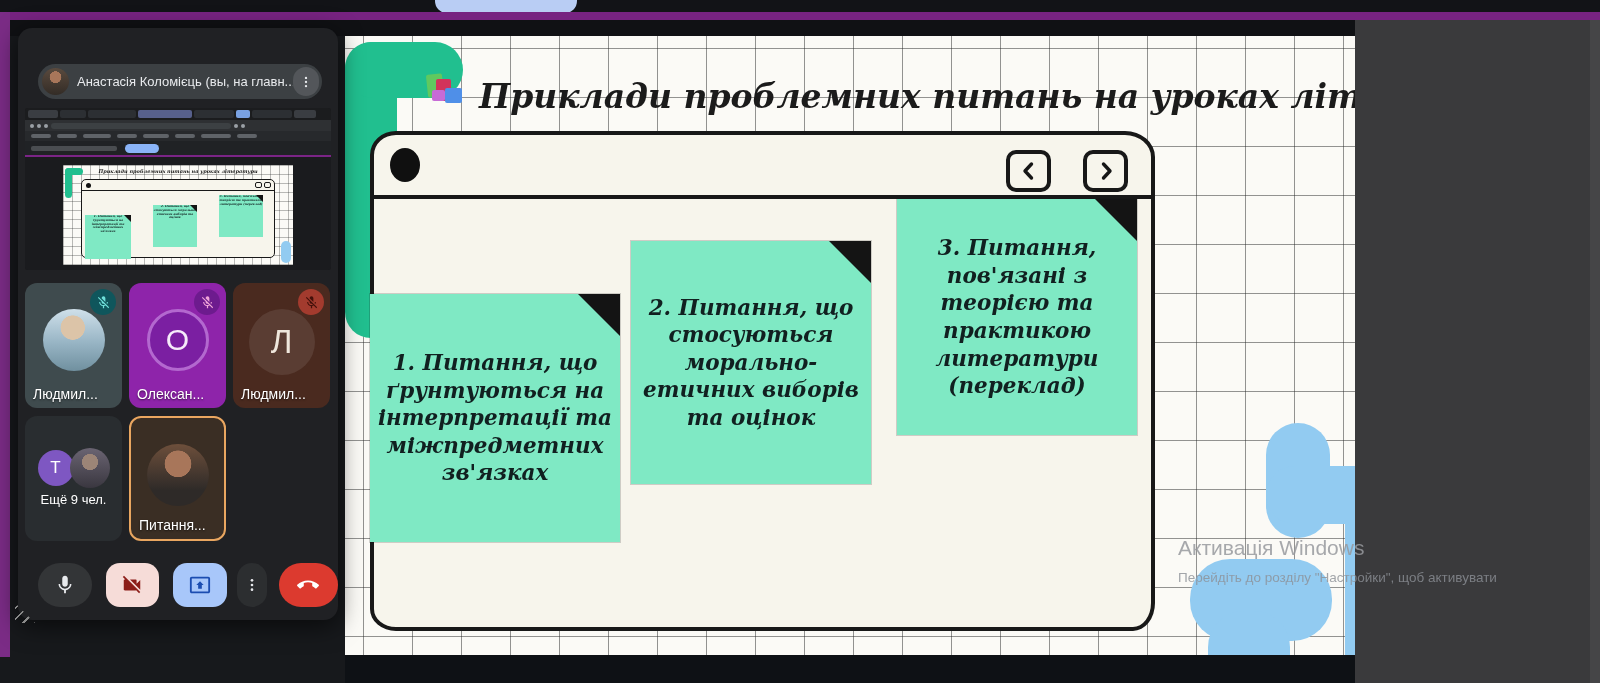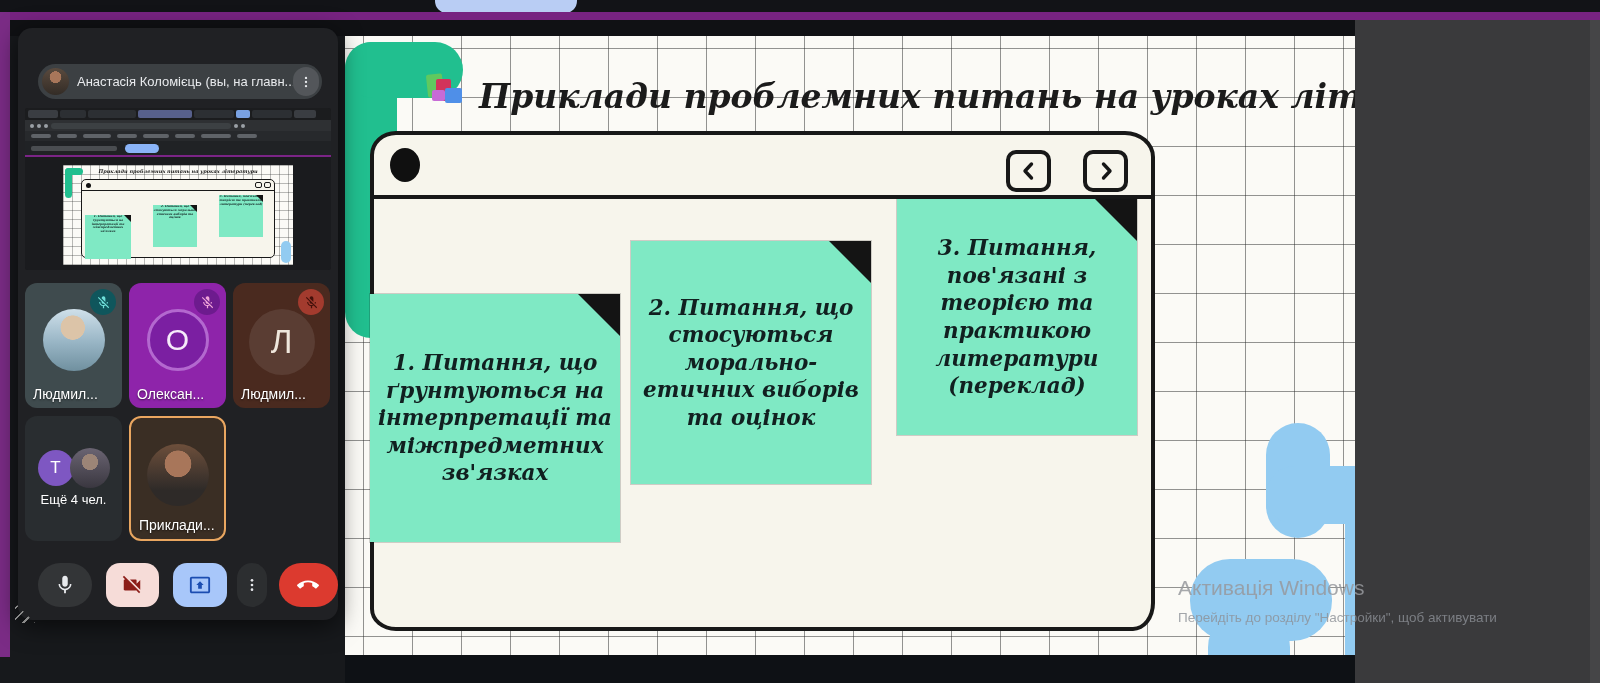--- a/index.html
+++ b/index.html
@@ -62,21 +62,21 @@
         display:flex;align-items:center;justify-content:center;
         box-shadow:0 0 0 1px rgba(20,20,20,.18);}
   .note .fold{position:absolute;top:0;right:0;width:0;height:0;
               border-top:42px solid #141414;border-left:42px solid transparent;}
   .note p{margin:0;padding:10px 6px;line-height:1.28;}
   .note1{left:25px;top:258px;width:250px;height:248px;font-size:21.5px;}
   .note2{left:286px;top:205px;width:240px;height:243px;font-size:21.5px;}
   .note3{left:552px;top:163px;width:240px;height:236px;font-size:21.5px;}
 
   
-  .watermark{position:absolute;left:1178px;top:576px;width:400px;color:rgba(150,153,158,.85);z-index:5;}
+  .watermark{position:absolute;left:1178px;top:536px;width:400px;color:rgba(150,153,158,.85);z-index:5;}
   .wm1{font-size:21px;margin:0 0 8px 0;}
   .wm2,.wm3{font-size:13.5px;margin:0;line-height:1.5;color:rgba(140,144,150,.8);}
 
   
   .meet{position:absolute;left:18px;top:28px;width:320px;height:592px;background:#202124;
         border-radius:14px;box-shadow:0 6px 24px rgba(0,0,0,.6);z-index:10;}
   .meet-titlebar{display:flex;align-items:center;height:30px;padding:2px 10px 0 10px;gap:8px;}
   .meet-title{color:#e3e5e8;font-size:15px;flex:1;}
   .tb-icon{width:20px;height:20px;display:flex;align-items:center;justify-content:center;cursor:pointer;}
   .tb-icon svg{width:17px;height:17px;fill:#dadce0;}
@@ -350,26 +350,26 @@
             </svg>
         </span>
         <span class="p-name">Людмил...</span>
       </div>
 
       <div class="tile t5">
         <span class="group-avs">
           <span class="g-letter">T</span>
           <span class="g-photo"></span>
         </span>
-        <span class="g-text">Ещё 4 чел.</span>
+        <span class="g-text">Ещё 9 чел.</span>
       </div>
 
       <div class="tile t6">
         <span class="p-avatar av-photo6"></span>
-        <span class="p-name">Приклади...</span>
+        <span class="p-name">Питання...</span>
       </div>
     </div>
 
     <div class="controls">
       <button class="ctl c-mic">
         <svg viewBox="0 0 24 24">
             <path d="M12 14c1.66 0 3-1.34 3-3V5c0-1.66-1.34-3-3-3S9 3.34 9 5v6c0 1.66 1.34 3 3 3zm5.3-3c0 3-2.54 5.1-5.3 5.1S6.7 14 6.7 11H5c0 3.41 2.72 6.23 6 6.72V21h2v-3.28c3.28-.48 6-3.3 6-6.72h-1.7z"></path>
           </svg>
       </button>
       <button class="ctl c-cam">

